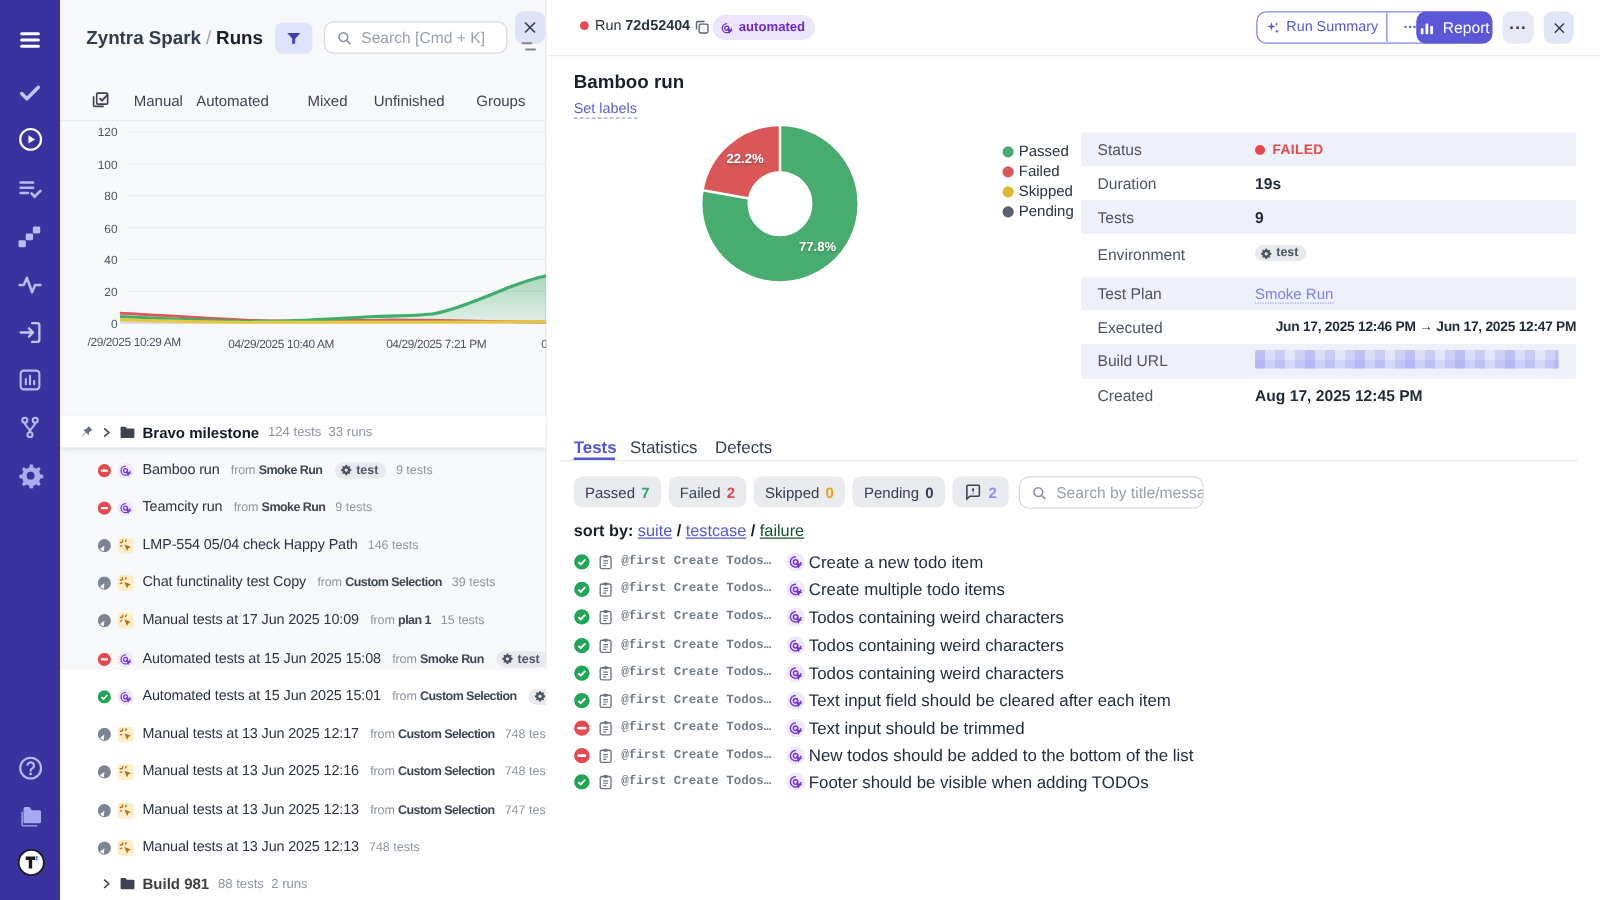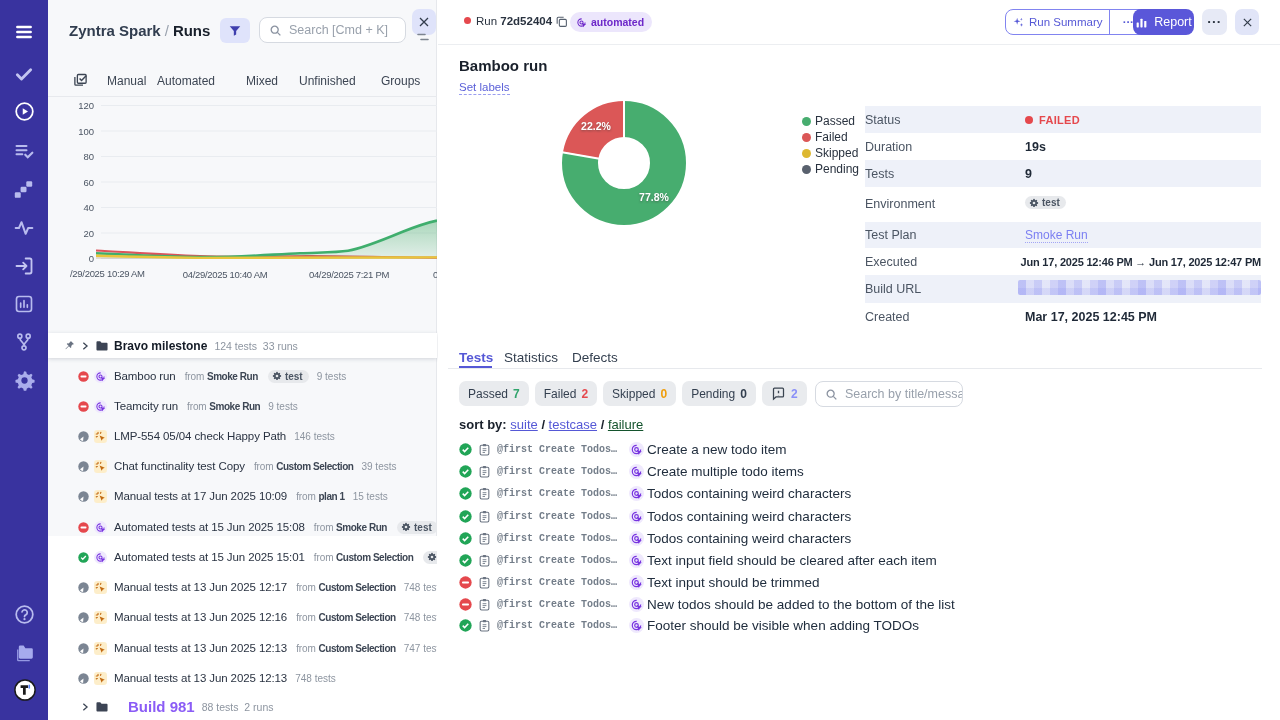--- a/index.html
+++ b/index.html
@@ -30,21 +30,21 @@
 .runrow .meta b { color:#3d4654; letter-spacing:-0.45px; }
 .runrow .cnt { font-size:10px; color:#8d95a0; margin-left:8px; }
 .tagpill { display:inline-flex; align-items:center; background:#e7e9ec; border-radius:9px; padding:1px 6px 1px 4px; color:#4b5563; font-size:10px; font-weight:bold; gap:3px; margin-left:10px; }
 .grouprow { position:absolute; left:0; width:389px; }
 
 #rp-head { position:absolute; left:0; top:0; width:842px; height:45px; border-bottom:1px solid #eceef1; }
 .btn { position:absolute; display:flex; align-items:center; justify-content:center; font-size:13.5px; border-radius:8px; }
 
 .ovrow { position:absolute; left:427px; width:396px; height:27px; display:flex; align-items:center; }
 .ovrow.alt { background:#eef1f9; }
-.ovrow .lbl { width:160px; font-size:12.5px; color:#4b5563; }
+.ovrow .lbl { width:139px; padding-left:13px; font-size:12.5px; color:#4b5563; }
 .ovrow .val { font-size:12.5px; color:#1f2937; font-weight:bold; white-space:nowrap; }
 
 .testrow { position:absolute; left:21px; height:22px; }
 .mono { font-family:"Liberation Mono", monospace; font-size:10px; color:#737d89; font-weight:bold; }
 .ttl { font-size:13.5px; color:#212e3e; font-weight:500; }
 .pill { display:inline-flex; align-items:center; background:#e9ebee; border-radius:7px; height:25px; padding:0 9px; font-size:12px; color:#333f4f; font-weight:500; gap:5px; }
 </style>
 </head>
 <body>
 <div id="sidebar">
@@ -379,21 +379,21 @@
         <span class="nm">Manual tests at 13 Jun 2025 12:13</span>
         <span class="cnt">748 tests</span>
       </div>
     <div class="grouprow" style="top:693px;height:27px;display:flex;align-items:center;">
       <svg style="margin-left:32px" width="10" height="10" viewBox="0 0 24 24" fill="none" stroke="#3b4554" stroke-width="3">
           <path d="M8 4l9 8-9 8"></path>
         </svg>
       <svg style="margin-left:5px" width="14" height="14" viewBox="0 0 24 24" fill="#3c4454">
           <path d="M2.5 5.5A1.5 1.5 0 0 1 4 4h5l2.2 2.5H20a1.5 1.5 0 0 1 1.5 1.5v10A1.5 1.5 0 0 1 20 19.5H4A1.5 1.5 0 0 1 2.5 18z"></path>
         </svg>
-      <span style="margin-left:19px;font-size:15px;font-weight:bold;color:#8b5cf6;">Build 981</span>
+      <span style="margin-left:5px;font-size:12px;font-weight:bold;color:#404040;">Build 981</span>
       <span style="margin-left:7px;font-size:10.5px;color:#8d95a0;">88 tests&nbsp;&nbsp;2 runs</span>
     </div>
   </div>
 </div>
 <div id="rightpanel">
   <div id="rp-head">
     <span style="position:absolute;left:26px;top:17px;width:7px;height:7px;border-radius:50%;background:#e5484d"></span>
     <span style="position:absolute;left:38px;top:15px;font-size:11.5px;color:#29323f">Run <b>72d52404</b></span>
     <svg style="position:absolute;left:117px;top:15px" width="13" height="13" viewBox="0 0 24 24" fill="none" stroke="#555f6d" stroke-width="2">
         <rect x="8" y="8" width="13" height="13" rx="2"></rect>
@@ -489,21 +489,21 @@
       <div class="ovrow" style="top:248px;height:27px;">
         <span class="lbl">Executed</span>
         <span class="val" style="font-size:11px;letter-spacing:-0.2px;margin-left:38px;">Jun 17, 2025 12:46 PM → Jun 17, 2025 12:47 PM</span>
       </div>
       <div class="ovrow alt" style="top:275px;height:28px;">
         <span class="lbl">Build URL</span>
         <span class="val"><span style="display:inline-block;width:243px;height:15px;border-radius:2px;background:repeating-linear-gradient(90deg, rgba(108,112,240,.38) 0 8px, rgba(108,112,240,.16) 8px 16px, rgba(108,112,240,.30) 16px 24px, rgba(108,112,240,.10) 24px 32px, rgba(108,112,240,.26) 32px 40px), repeating-linear-gradient(0deg, rgba(108,112,240,.10) 0 7px, rgba(255,255,255,.18) 7px 15px);"></span></span>
       </div>
       <div class="ovrow" style="top:303px;height:28px;">
         <span class="lbl">Created</span>
-        <span class="val">Mar 17, 2025 12:45 PM</span>
+        <span class="val">Aug 17, 2025 12:45 PM</span>
       </div>
     </div>
 
   <div style="position:absolute;left:10px;top:368px;width:814px;border-bottom:1px solid #e7e9ed;"></div>
   <span style="position:absolute;left:21px;top:350px;font-size:13.5px;font-weight:bold;color:#5558d6;">Tests</span>
   <div style="position:absolute;left:21px;top:366px;width:33px;border-bottom:2px solid #5558d6;"></div>
   <span style="position:absolute;left:66px;top:350px;font-size:13.5px;color:#333f4f;">Statistics</span>
   <span style="position:absolute;left:134px;top:350px;font-size:13.5px;color:#333f4f;">Defects</span>
 
   <div style="position:absolute;left:21px;top:381px;display:flex;gap:6px;">

